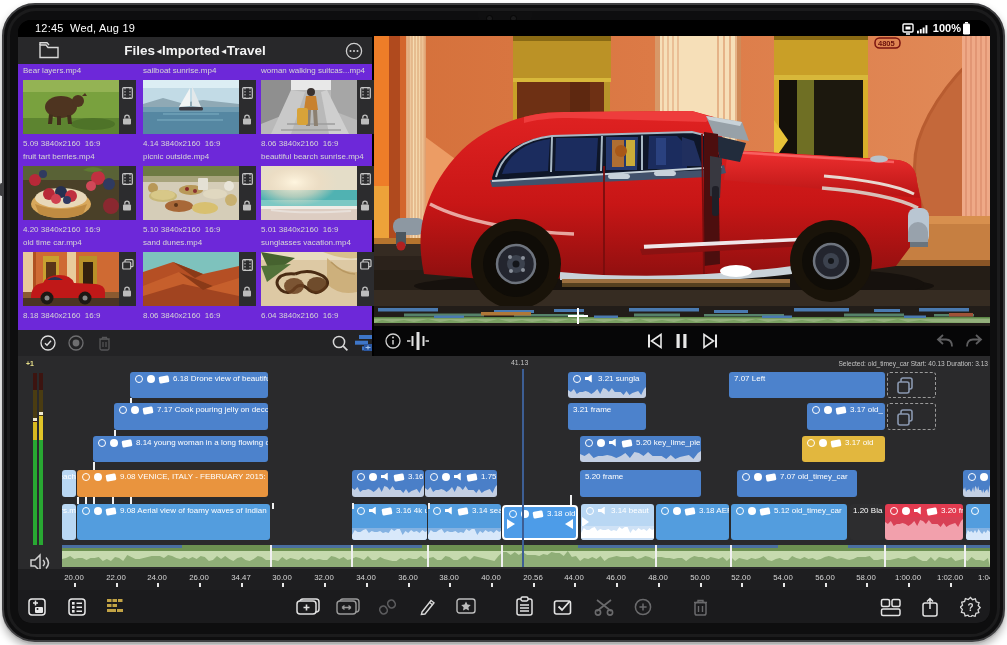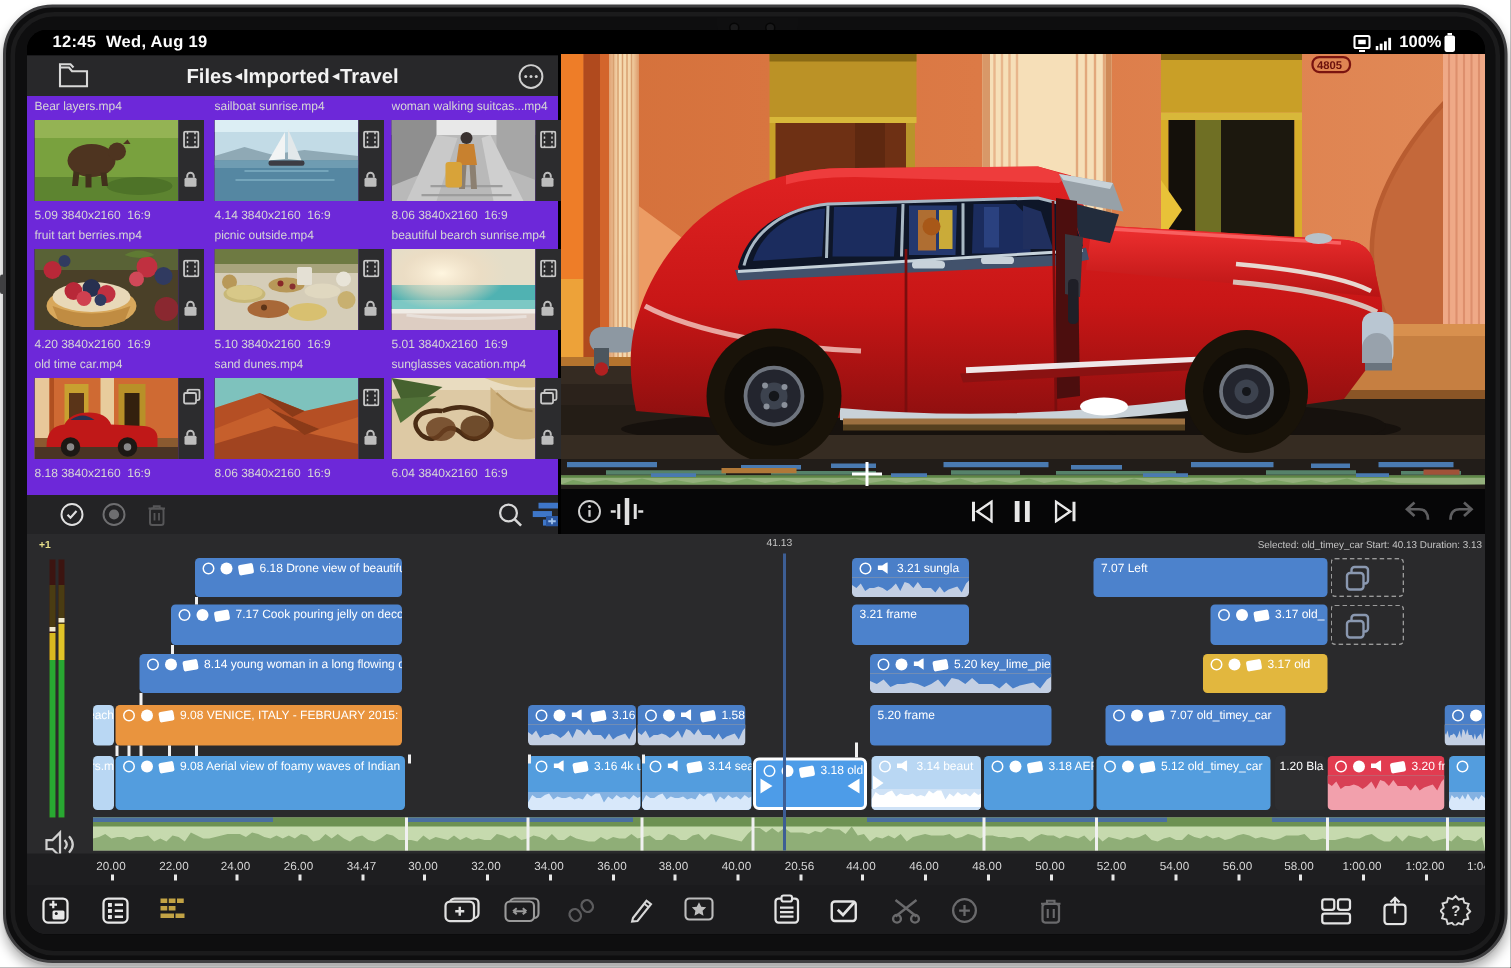--- a/index.html
+++ b/index.html
@@ -5,21 +5,21 @@
 html,body{width:1007px;height:645px;background:#fff;font-family:"Liberation Sans",sans-serif;overflow:hidden}
 #stage{position:relative;width:1007px;height:645px}
 .abs{position:absolute}
 #frame{position:absolute;left:2px;top:3px;width:1003px;height:639px;border-radius:33px;background:#0e0e0f;border:2px solid #3e3e40;box-shadow:0 2px 0 rgba(175,175,175,.85),0 5px 8px rgba(0,0,0,.32)}
 #frame:before{content:"";position:absolute;left:3px;top:3px;right:3px;bottom:3px;border-radius:29px;border:3px solid #1b1b1c}
 #cam{position:absolute;left:478px;top:12px;width:54px;height:13px;border-radius:0 0 8px 8px;background:#0f0f10}
 .cdot{position:absolute;top:3px;width:7px;height:7px;border-radius:50%;background:#1a1a1b;border:1px solid #060606}
 #screen{position:absolute;left:18px;top:20px;width:972px;height:603px;border-radius:13px;background:#000;overflow:hidden}
 
 #sb{position:absolute;left:0;top:0;width:972px;height:17px;background:#000;color:#fdfdfd}
-#sb .t{position:absolute;left:17px;top:2px;font-size:11px;font-weight:700;letter-spacing:.2px}
+#sb .t{position:absolute;left:17px;top:2px;font-size:11px;font-weight:400;letter-spacing:.2px}
 #sb .r{position:absolute;right:8px;top:2px;font-size:11px;font-weight:700}
 
 #lib{position:absolute;left:0;top:17px;width:354px;height:319px;background:#1b1b1d}
 #libhead{position:absolute;left:0;top:0;width:354px;height:27px;background:#28282a;color:#f2f2f2}
 #libhead .ttl{position:absolute;left:0;top:6px;width:354px;text-align:center;font-size:13.5px;font-weight:700}
 #libhead .ttl small{font-size:8px;vertical-align:1.5px;letter-spacing:-1px}
 #libfoot{position:absolute;left:0;top:293px;width:354px;height:26px;background:#232325}
 #libfoot svg{position:absolute;top:5px}
 #grid{position:absolute;left:0;top:27px;width:354px;height:266px;background:#6d28d9}
 .cell{position:absolute;width:114px;height:82px}
@@ -713,21 +713,21 @@
         </div>
     <div class="clip wf" style="left:334px;top:114px;width:72px;height:27px">
           <div class="ch"><i class="ic ring"></i><i class="ic dot"></i><i class="ic spk"></i><i class="ic pho"></i><b>3.16</b></div>
           <div class="wfb">
             <svg viewBox="0 0 80 12" preserveAspectRatio="none">
               <path d="M0 0 H80 V2 L78 4 L75 10 L72 6 L69 7 L66 8 L63 10 L60 6 L57 10 L54 7 L51 7 L48 7 L45 3 L42 7 L39 4 L36 3 L33 9 L30 4 L27 7 L24 9 L21 7 L18 6 L15 7 L12 7 L9 9 L6 4 L3 7 L0 5 Z" fill="#4a7fc8"></path>
             </svg>
           </div>
         </div>
     <div class="clip wf" style="left:407px;top:114px;width:72px;height:27px">
-          <div class="ch"><i class="ic ring"></i><i class="ic dot"></i><i class="ic spk"></i><i class="ic pho"></i><b>1.58</b></div>
+          <div class="ch"><i class="ic ring"></i><i class="ic dot"></i><i class="ic spk"></i><i class="ic pho"></i><b>1.75</b></div>
           <div class="wfb">
             <svg viewBox="0 0 80 12" preserveAspectRatio="none">
               <path d="M0 0 H80 V2 L78 4 L75 10 L72 6 L69 7 L66 8 L63 10 L60 6 L57 10 L54 7 L51 7 L48 7 L45 3 L42 7 L39 4 L36 3 L33 9 L30 4 L27 7 L24 9 L21 7 L18 6 L15 7 L12 7 L9 9 L6 4 L3 7 L0 5 Z" fill="#4a7fc8"></path>
             </svg>
           </div>
         </div>
     <div class="clip c1" style="left:562px;top:114px;width:121px;height:27px">
           <div class="ch"><b>5.20 frame</b></div>
         </div>
     <div class="clip c1" style="left:719px;top:114px;width:120px;height:27px">

